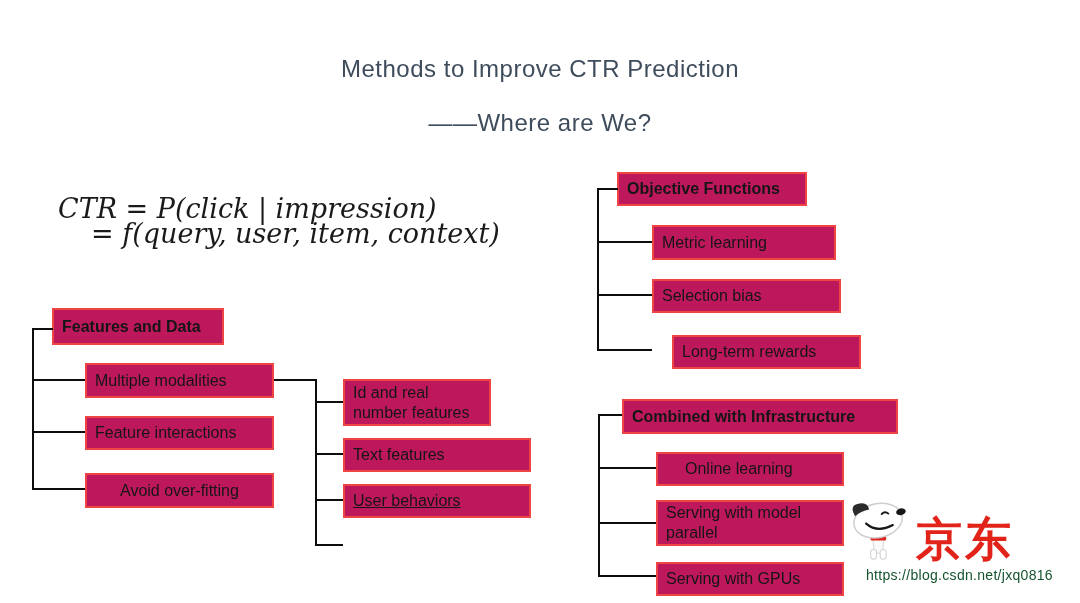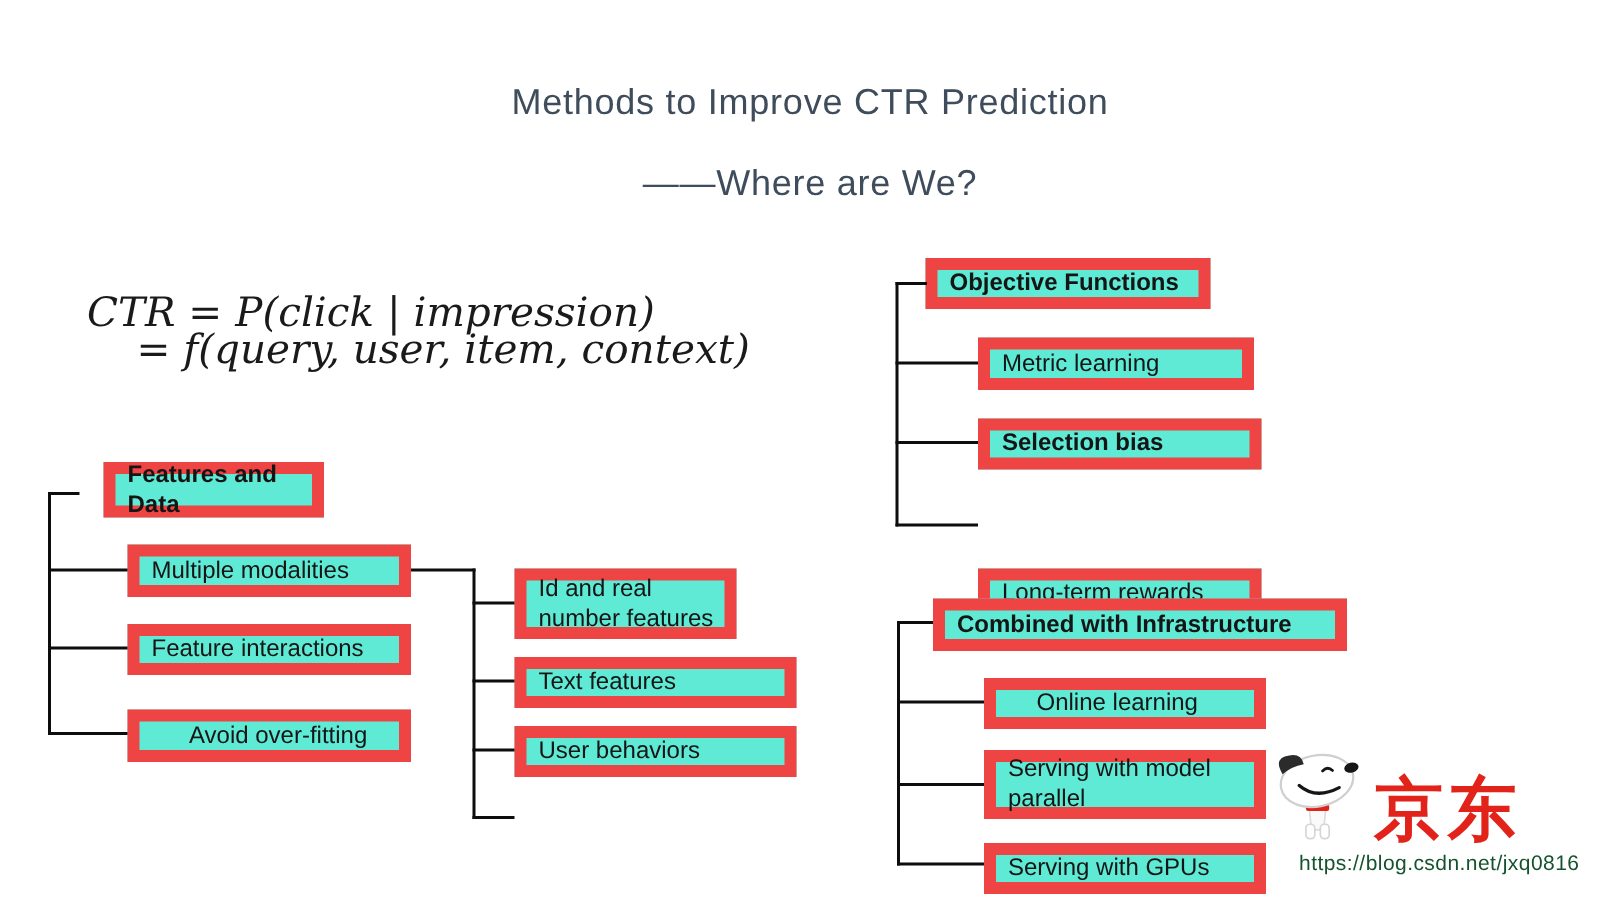--- a/index.html
+++ b/index.html
@@ -34,22 +34,22 @@
     font-family: "DejaVu Serif", serif;
     font-style: italic;
     font-size: 27px;
     color: #1a1a1a;
     line-height: 25px;
   }
   .formula .f2 { margin-left: 33px; }
   .box {
     position: absolute;
     box-sizing: border-box;
-    border: 8px solid #ef4444;
-    background: #5eead4;
+    border: 2px solid #ef4444;
+    background: #be185d;
     color: #151515;
     font-size: 16px;
     line-height: 20px;
     display: flex;
     align-items: center;
     padding: 2px 6px 2px 8px;
   }
   .box.root { font-weight: 700; }
   .box.highlight {
     background: #ffc000;
@@ -95,46 +95,46 @@
   <div class="title">
     <div>Methods to Improve CTR Prediction</div>
     <div>——Where are We?</div>
   </div>
 
   <div class="formula">
     <div class="f1">CTR = P(click | impression)</div>
     <div class="f2">= f(query, user, item, context)</div>
   </div>
 
-  <div class="box root" style="left:69px; top:308px; width:147px; height:37px;">Features and Data</div>
+  <div class="box root" style="left:52px; top:308px; width:172px; height:37px;">Features and Data</div>
   <div class="box" style="left:85px; top:363px; width:189px; height:35px;">Multiple modalities</div>
   <div class="box" style="left:85px; top:416px; width:189px; height:34px;">Feature interactions</div>
   <div class="box" style="left:85px; top:473px; width:189px; height:35px;padding-left:33px;">Avoid over-fitting</div>
 
   <div class="line" style="left:32px; top:328px; width:21px; height:2px;"></div>
   <div class="line" style="left:32px; top:328px; width:2px; height:162px;"></div>
   <div class="line" style="left:32px; top:379px; width:53px; height:2px;"></div>
   <div class="line" style="left:32px; top:431px; width:53px; height:2px;"></div>
   <div class="line" style="left:32px; top:488px; width:53px; height:2px;"></div>
 
   <div class="box" style="left:343px; top:379px; width:148px; height:47px;">Id and real number features</div>
   <div class="box" style="left:343px; top:438px; width:188px; height:34px;">Text features</div>
-  <div class="box" style="left:343px; top:484px; width:188px; height:34px;">User behaviors</div>
+  <div class="box" style="left:343px; top:484px; width:188px; height:34px;text-decoration:underline;">User behaviors</div>
 
   <div class="line" style="left:274px; top:379px; width:43px; height:2px;"></div>
   <div class="line" style="left:315px; top:379px; width:2px; height:167px;"></div>
   <div class="line" style="left:315px; top:401px; width:28px; height:2px;"></div>
   <div class="line" style="left:315px; top:453px; width:28px; height:2px;"></div>
   <div class="line" style="left:315px; top:499px; width:28px; height:2px;"></div>
   <div class="line" style="left:315px; top:544px; width:28px; height:2px;"></div>
 
   <div class="box root" style="left:617px; top:172px; width:190px; height:34px;">Objective Functions</div>
   <div class="box" style="left:652px; top:225px; width:184px; height:35px;">Metric learning</div>
-  <div class="box" style="left:652px; top:279px; width:189px; height:34px;font-weight:bold;">Selection bias</div>
-  <div class="box" style="left:652px; top:335px; width:189px; height:34px;margin-top:44px;">Long-term rewards</div>
+  <div class="box" style="left:652px; top:279px; width:189px; height:34px;">Selection bias</div>
+  <div class="box" style="left:672px; top:335px; width:189px; height:34px;">Long-term rewards</div>
 
   <div class="line" style="left:597px; top:188px; width:21px; height:2px;"></div>
   <div class="line" style="left:597px; top:188px; width:2px; height:163px;"></div>
   <div class="line" style="left:597px; top:241px; width:55px; height:2px;"></div>
   <div class="line" style="left:597px; top:294px; width:55px; height:2px;"></div>
   <div class="line" style="left:597px; top:349px; width:55px; height:2px;"></div>
 
   <div class="box root" style="left:622px; top:399px; width:276px; height:35px;">Combined with Infrastructure</div>
   <div class="box" style="left:656px; top:452px; width:188px; height:34px;padding-left:27px;">Online learning</div>
   <div class="box" style="left:656px; top:500px; width:188px; height:46px;">Serving with model parallel</div>

